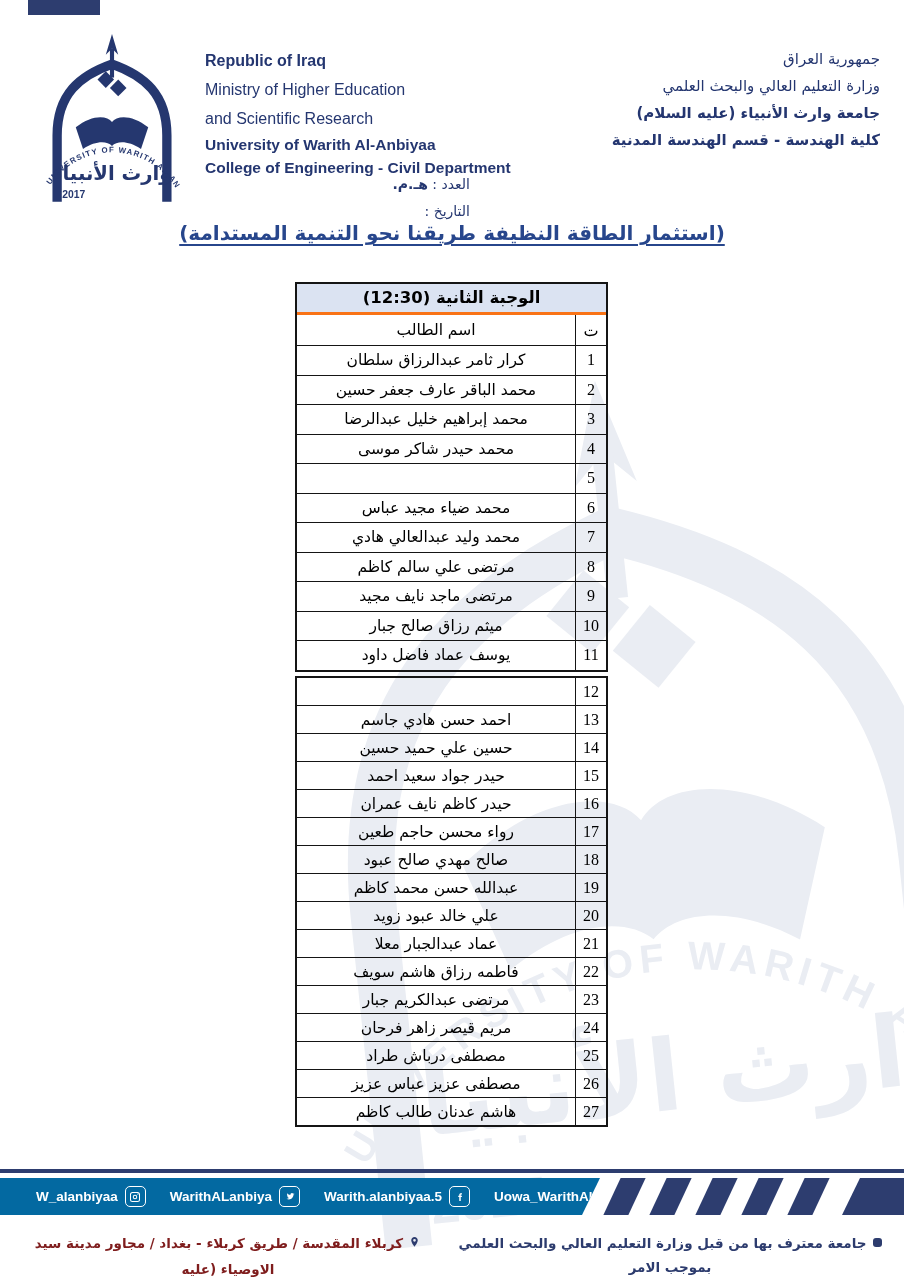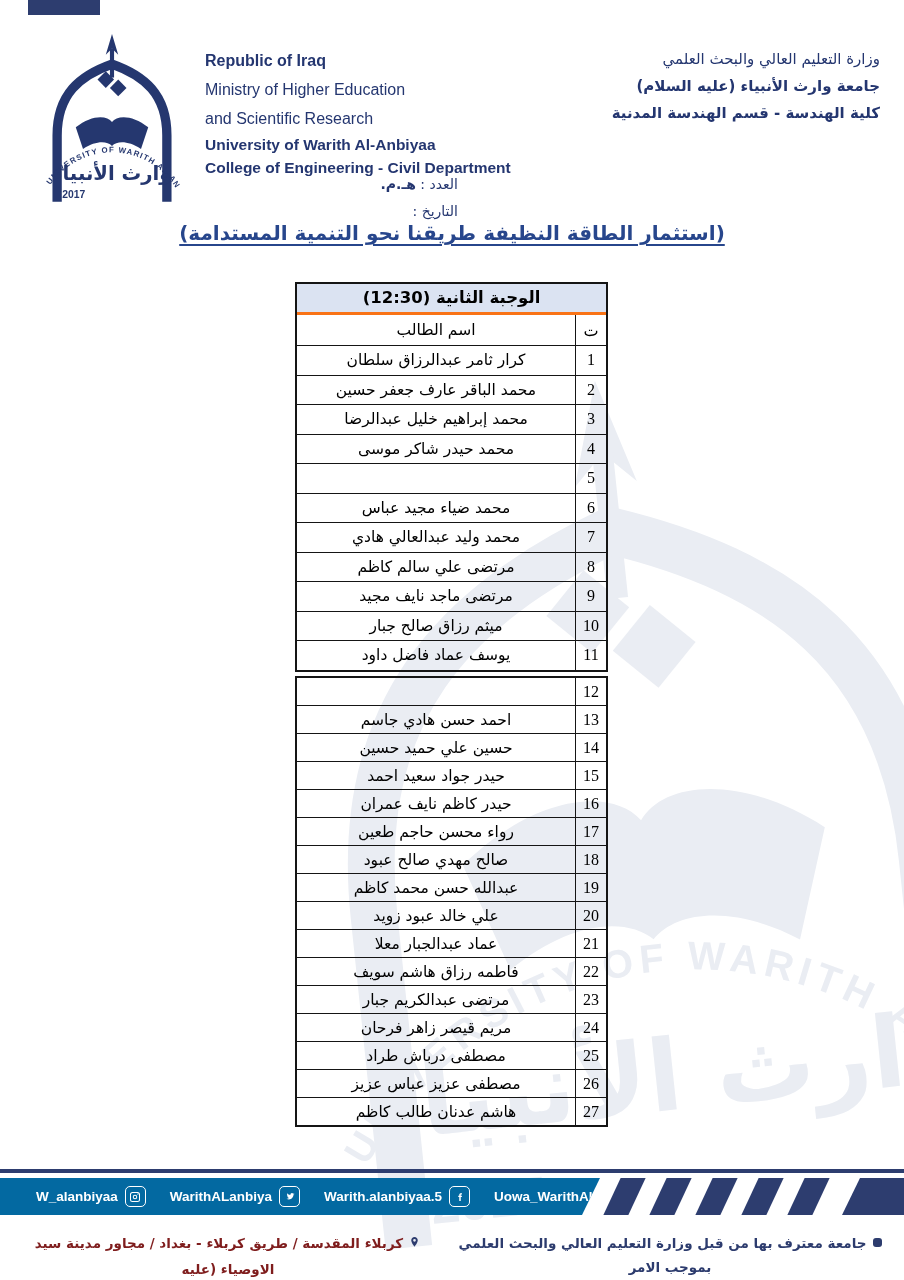--- a/index.html
+++ b/index.html
@@ -24,21 +24,21 @@
   .en-line{font-size:16px;line-height:29px;}
   .en-line.b{font-weight:bold;}
   .en-line.tight{line-height:23px;font-size:15.5px;font-weight:bold;}
 
   
   .ar-header{position:absolute;right:24px;top:46px;z-index:2;color:#243670;
     direction:rtl;text-align:right;font-size:15px;line-height:27px;}
   .ar-header .b{font-weight:bold;}
 
   
-  .issue-line,.date-line{position:absolute;right:446px;direction:rtl;color:#243670;
+  .issue-line,.date-line{position:absolute;right:434px;direction:rtl;color:#243670;
     font-size:14px;z-index:2;}
   .issue-line{top:176px;}
   .date-line{top:203px;}
   .issue-line b{font-weight:bold;}
 
   
   .doc-title{position:absolute;left:0;top:221px;width:904px;text-align:center;direction:rtl;
     font-size:20px;font-weight:bold;color:#27468c;z-index:2;
     text-decoration:underline;text-underline-offset:4px;}
 
@@ -111,20 +111,21 @@
 
 <div class="en-header">
   <div class="en-line b">Republic of Iraq</div>
   <div class="en-line">Ministry of Higher Education</div>
   <div class="en-line">and Scientific Research</div>
   <div class="en-line tight">University of Warith Al-Anbiyaa</div>
   <div class="en-line tight">College of Engineering - Civil Department</div>
 </div>
 
 <div class="ar-header ar">
+  <div>جمهورية العراق</div>
   <div>وزارة التعليم العالي والبحث العلمي</div>
   <div class="b">جامعة وارث الأنبياء (عليه السلام)</div>
   <div class="b">كلية الهندسة - قسم الهندسة المدنية</div>
 </div>
 
 <div class="issue-line ar"><span>العدد : </span><b>هـ.م.</b></div>
 <div class="date-line ar"><span>التاريخ :</span></div>
 
 <div class="doc-title ar">(استثمار الطاقة النظيفة طريقنا نحو التنمية المستدامة)</div>
 

